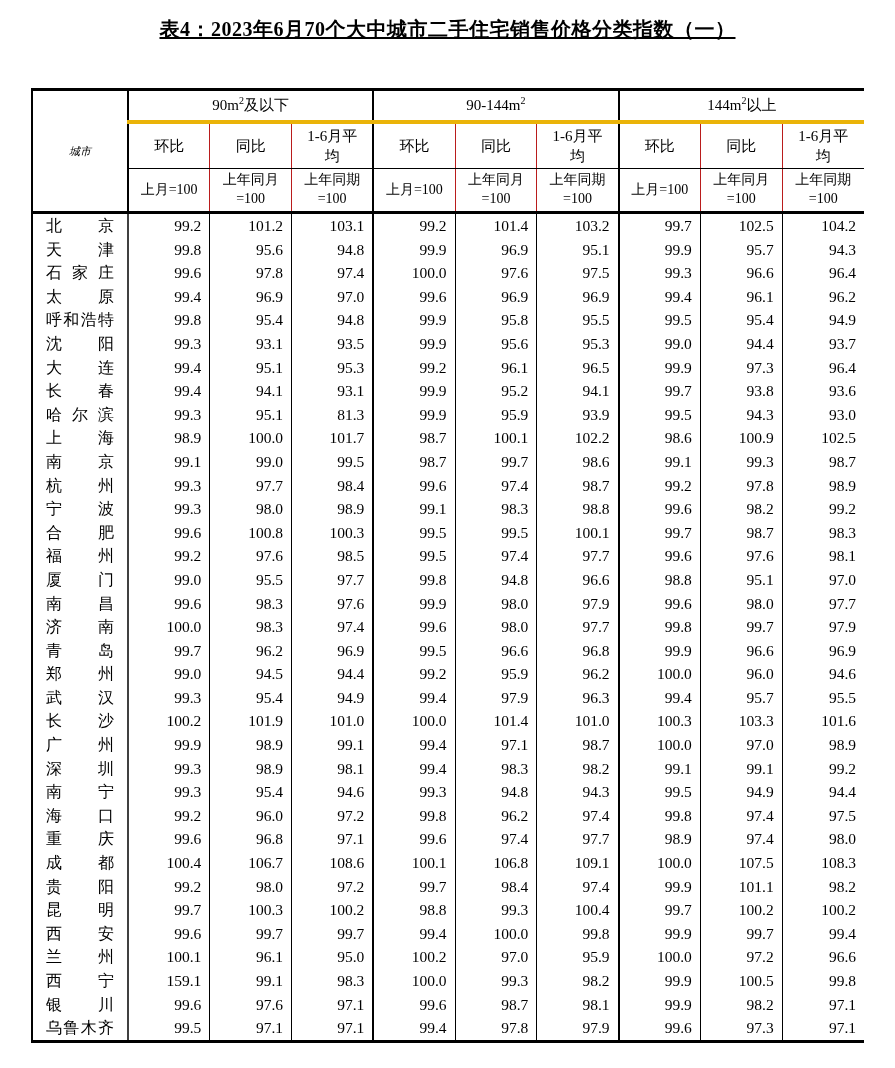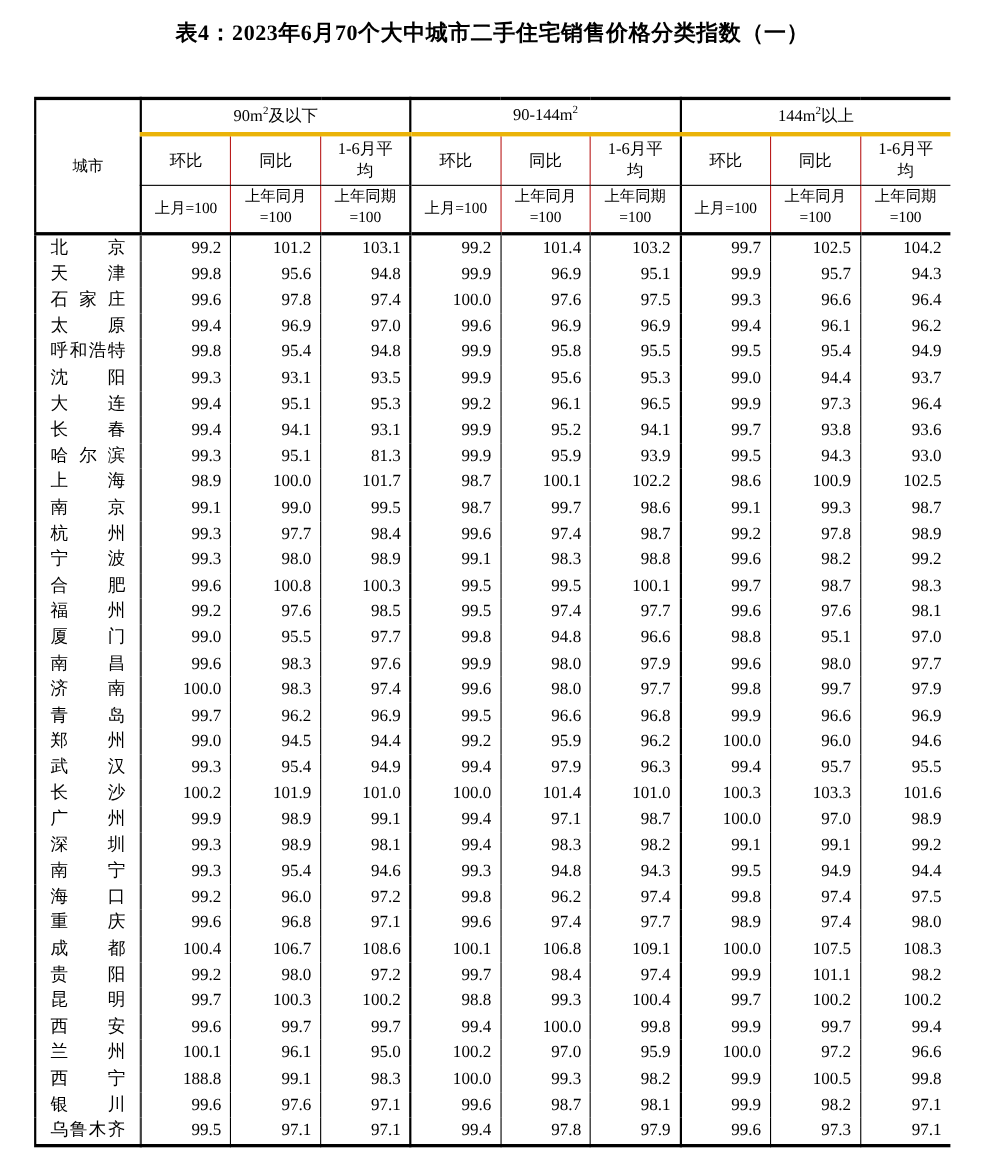--- a/index.html
+++ b/index.html
@@ -14,20 +14,21 @@
   }
   .title {
     position: absolute;
     top: 16px;
     left: 0;
     width: 100%;
     text-align: center;
     font-size: 20px;
     font-weight: bold;
     letter-spacing: 0.5px;
+    text-decoration: underline;
   }
   table.idx {
     position: absolute;
     top: 88px;
     left: 31px;
     width: 833px;
     border-collapse: collapse;
     table-layout: fixed;
     border-top: 3px solid #000;
     border-bottom: 3px solid #000;
@@ -35,21 +36,22 @@
   }
   th, td { padding: 0; font-weight: normal; }
   thead th {
     text-align: center;
     vertical-align: middle;
     border-right: 1px solid #b91c1c;
   }
   .city-h {
     border-right: 2px solid #000;
     border-bottom: 3px solid #000;
-    font-size: 14px;
+    font-size: 11px;
+    font-style: italic;
   }
   .grp {
     height: 29px;
     font-size: 15px;
     border-bottom: 4px solid #eab308;
     border-right: 2px solid #000;
   }
   .grp sup { font-size: 10px; line-height: 0; }
   .met {
     height: 44px;
@@ -543,21 +545,21 @@
           <td class="num-cell thick-r">95.0</td>
           <td class="num-cell">100.2</td>
           <td class="num-cell">97.0</td>
           <td class="num-cell thick-r">95.9</td>
           <td class="num-cell">100.0</td>
           <td class="num-cell">97.2</td>
           <td class="num-cell no-r">96.6</td>
         </tr>
         <tr>
           <td class="city-cell">西宁</td>
-          <td class="num-cell">188.8</td>
+          <td class="num-cell">159.1</td>
           <td class="num-cell">99.1</td>
           <td class="num-cell thick-r">98.3</td>
           <td class="num-cell">100.0</td>
           <td class="num-cell">99.3</td>
           <td class="num-cell thick-r">98.2</td>
           <td class="num-cell">99.9</td>
           <td class="num-cell">100.5</td>
           <td class="num-cell no-r">99.8</td>
         </tr>
         <tr>

